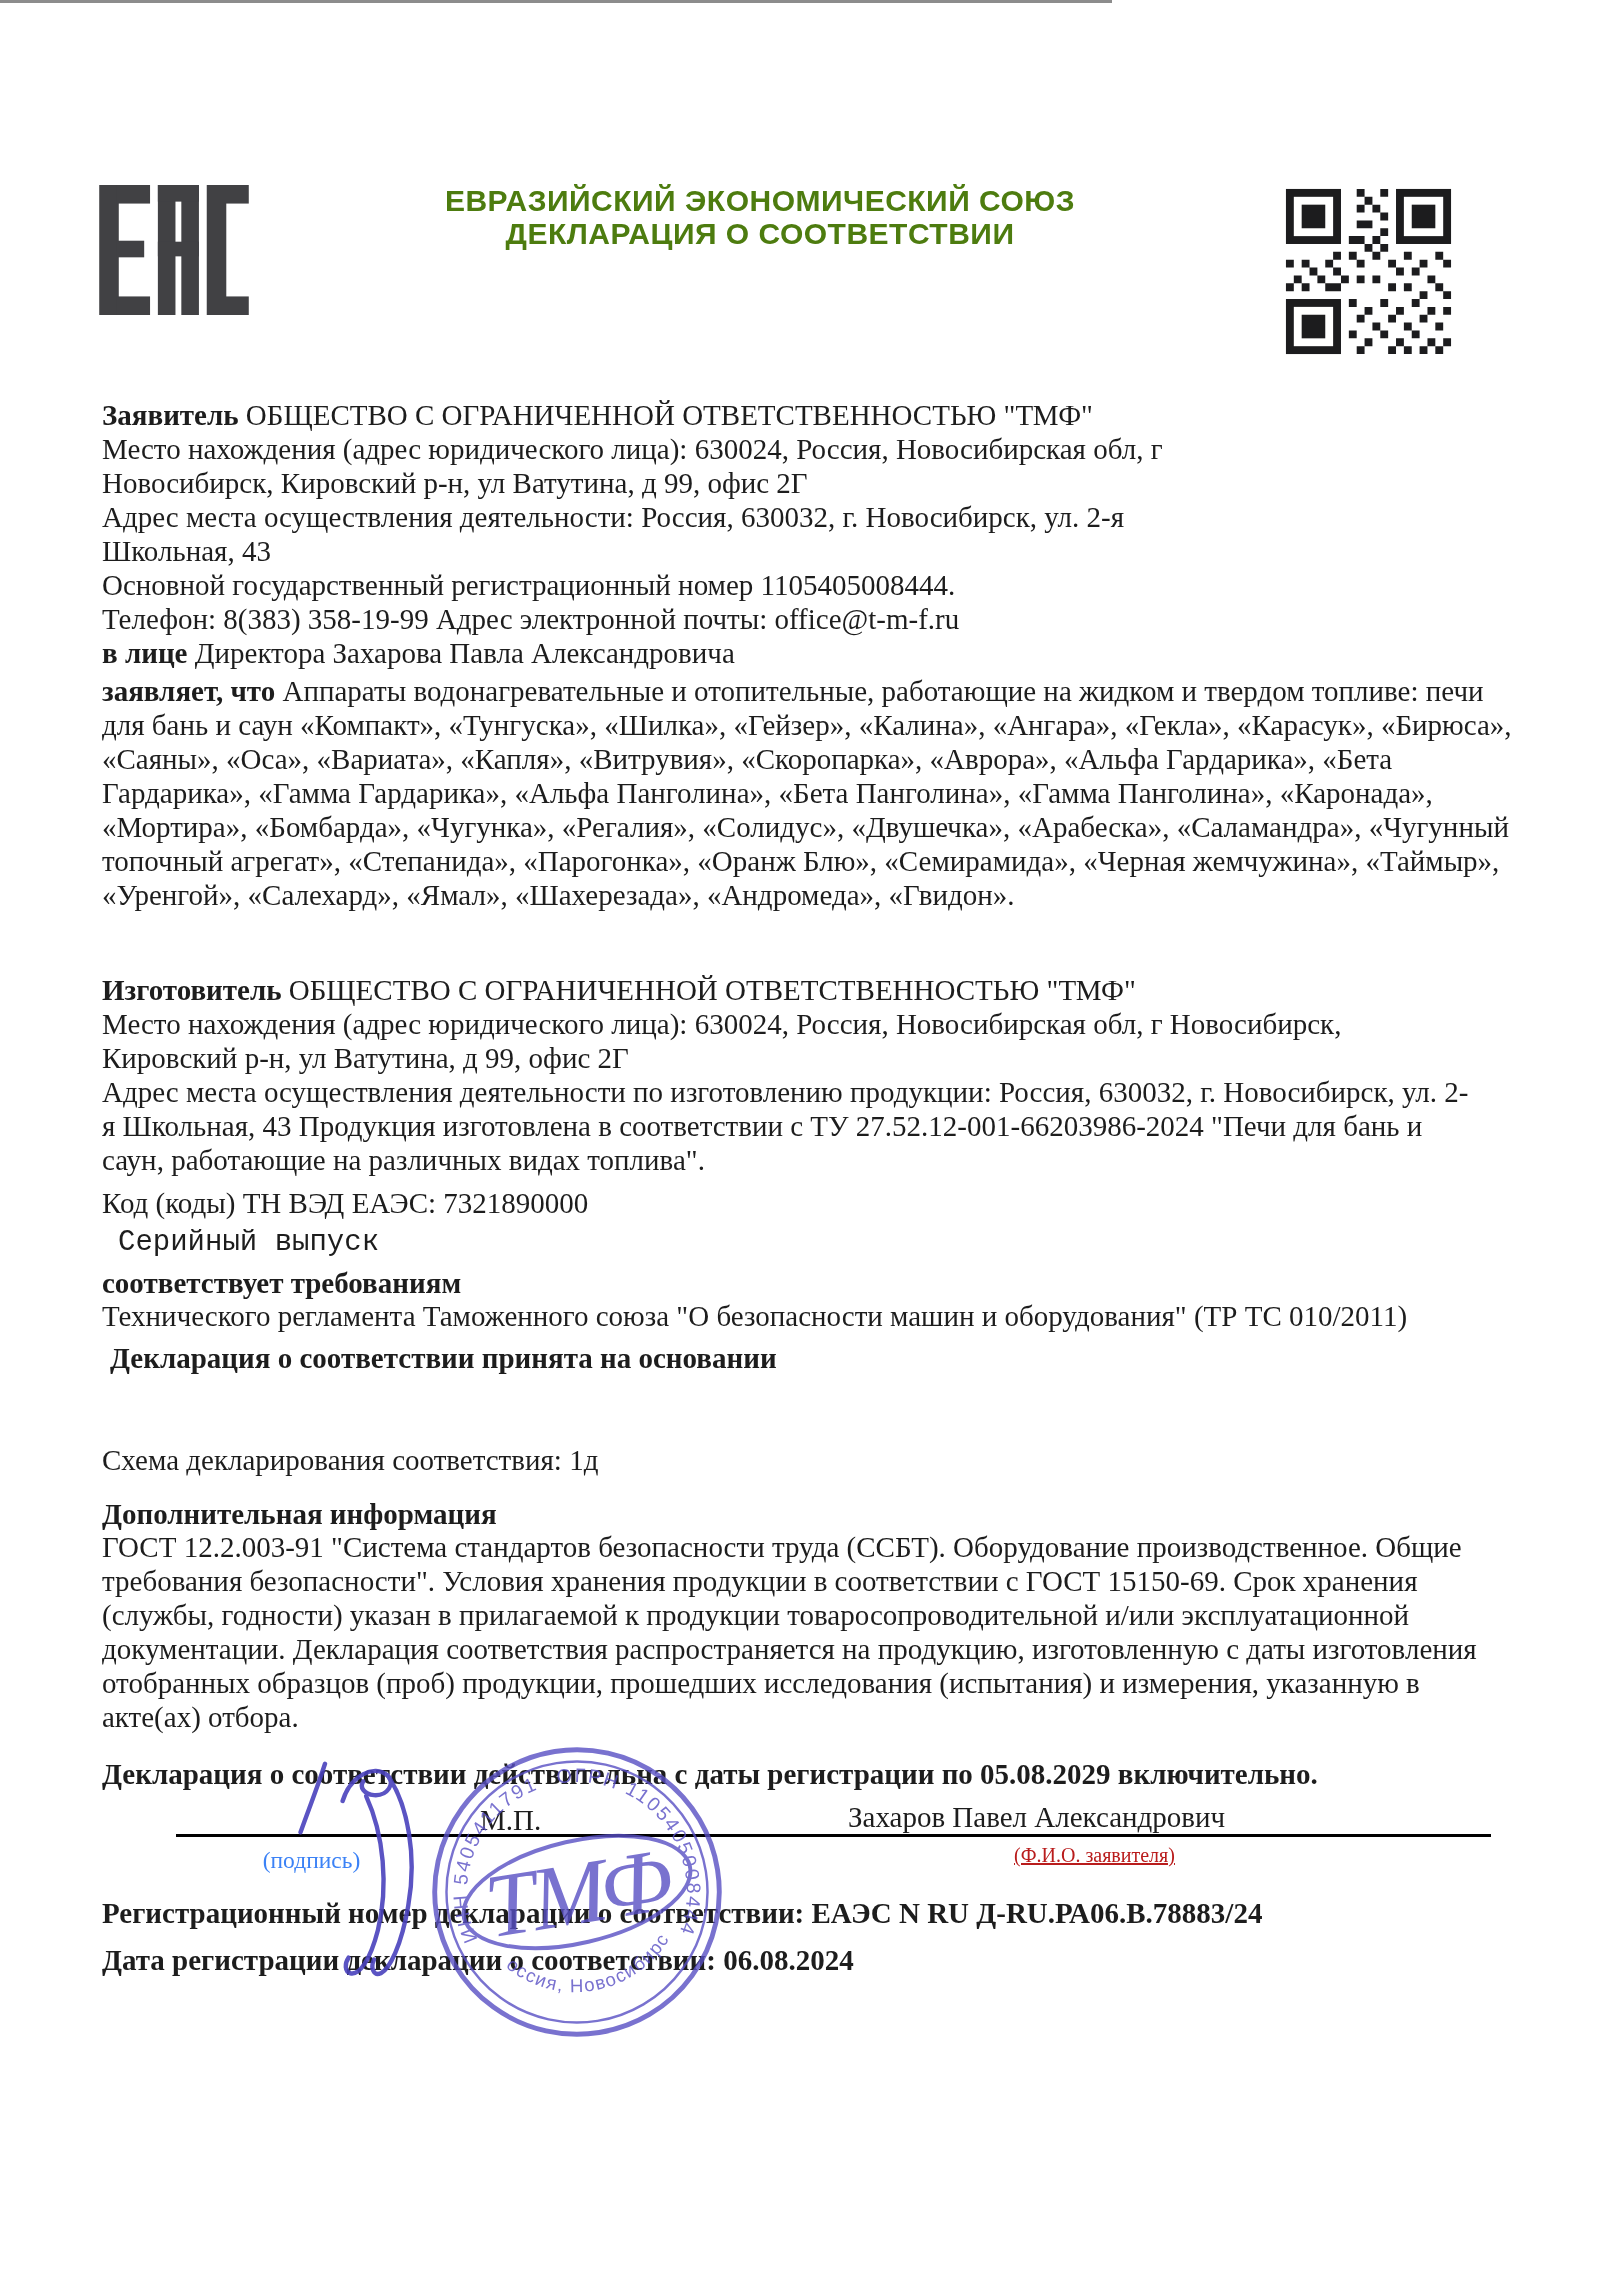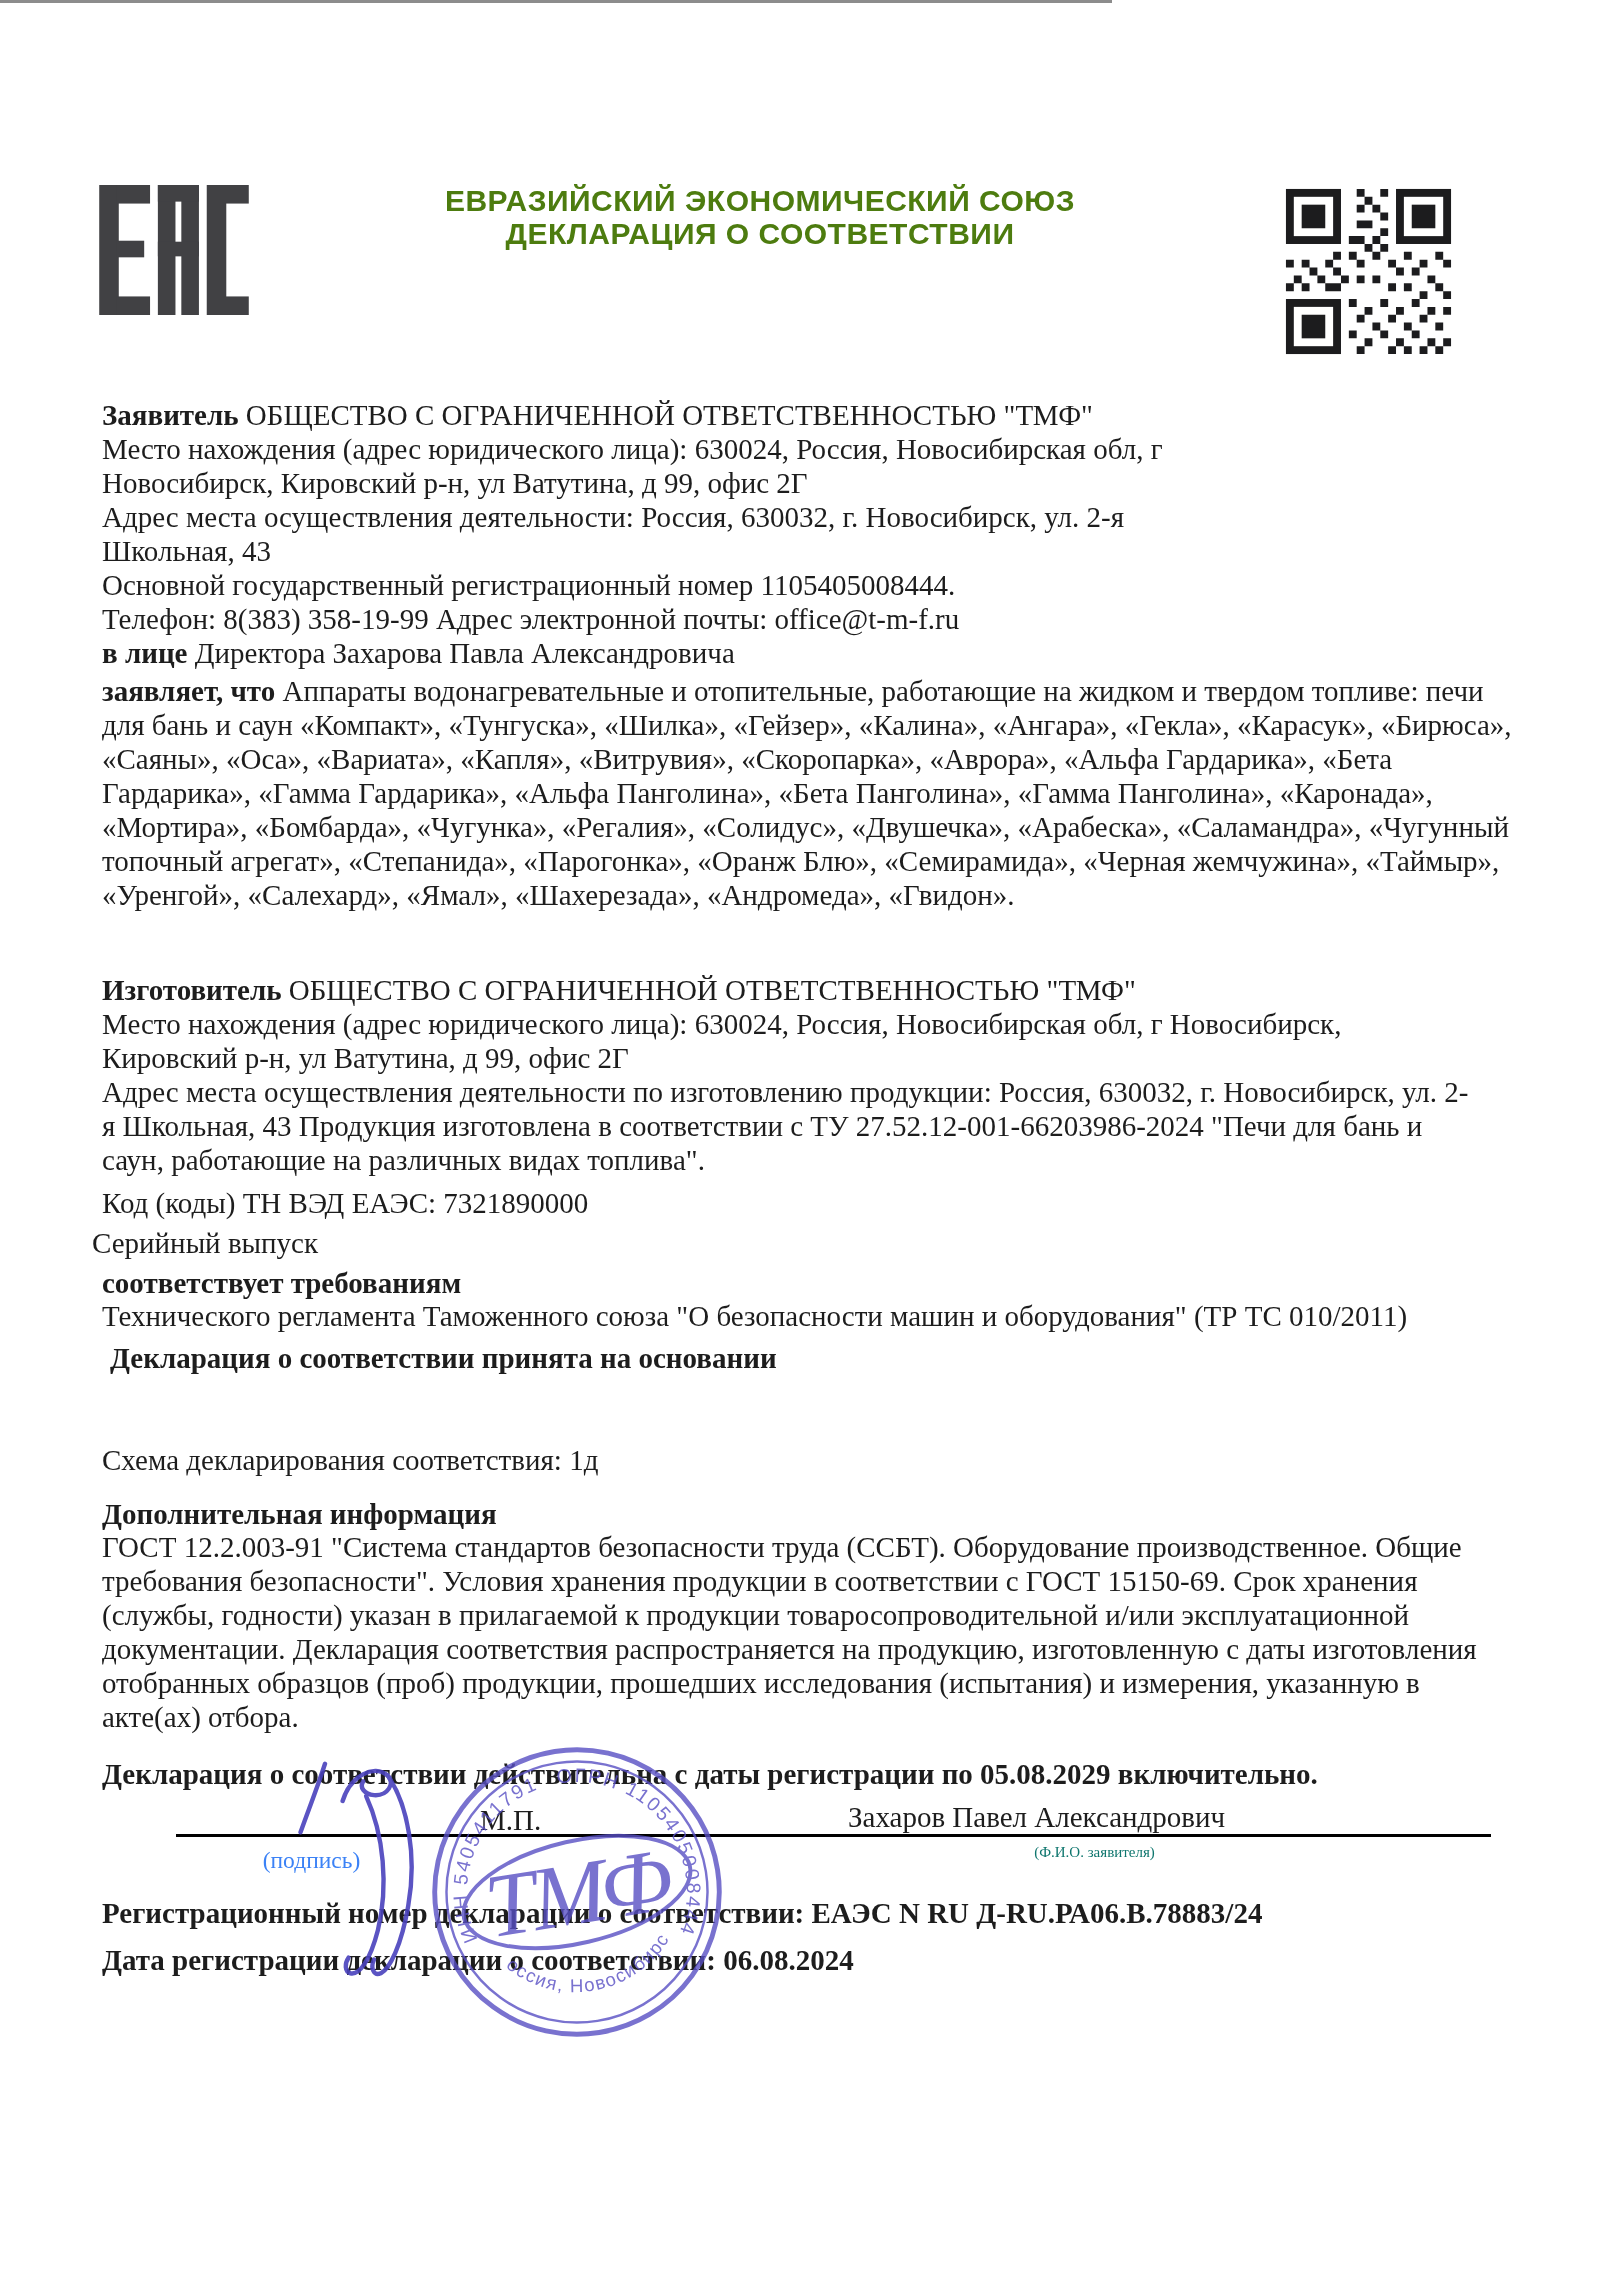--- a/index.html
+++ b/index.html
@@ -16,21 +16,21 @@
   .body-text{font-size:29px;line-height:34px;}
   .b{font-weight:bold;}
   .title-block{
     font-family:"Liberation Sans","DejaVu Sans",sans-serif;
     font-weight:bold;font-size:30px;line-height:33px;
     text-align:center;color:#4d7c0f;letter-spacing:0.5px;
   }
   .scan-edge{background:#2e2e2e;opacity:.55;}
   .rule{background:#000;}
   .caption{font-size:23.5px;color:#3b82f6;text-align:center;}
-  .caption-sm{font-size:15px;color:#0f766e;text-align:center;}
+  .caption-sm{font-size:20px;color:#b91c1c;text-align:center;text-decoration:underline;}
   .center{text-align:left;}
   .ink{opacity:0.8;}
   svg{display:block;}
 </style>
 </head>
 <body>
 
 <div class="page">
 
   <div class="abs scan-edge" style="left:0;top:0;width:1112px;height:2.9px;"></div>
@@ -95,21 +95,21 @@
     <span class="b">заявляет, что </span><span>Аппараты водонагревательные и отопительные, работающие на жидком и твердом топливе: печи для бань и саун «Компакт», «Тунгуска», «Шилка», «Гейзер», «Калина», «Ангара», «Гекла», «Карасук», «Бирюса», «Саяны», «Оса», «Вариата», «Капля», «Витрувия», «Скоропарка», «Аврора», «Альфа Гардарика», «Бета Гардарика», «Гамма Гардарика», «Альфа Панголина», «Бета Панголина», «Гамма Панголина», «Каронада», «Мортира», «Бомбарда», «Чугунка», «Регалия», «Солидус», «Двушечка», «Арабеска», «Саламандра», «Чугунный топочный агрегат», «Степанида», «Парогонка», «Оранж Блю», «Семирамида», «Черная жемчужина», «Таймыр», «Уренгой», «Салехард», «Ямал», «Шахерезада», «Андромеда», «Гвидон».</span>
   </div>
 
   <div class="abs body-text" style="left:102px;top:973px;width:1372px;">
     <div><span class="b">Изготовитель </span><span>ОБЩЕСТВО С ОГРАНИЧЕННОЙ ОТВЕТСТВЕННОСТЬЮ "ТМФ"</span></div>
     <div>Место нахождения (адрес юридического лица): 630024, Россия, Новосибирская обл, г Новосибирск, Кировский р-н, ул Ватутина, д 99, офис 2Г</div>
     <div>Адрес места осуществления деятельности по изготовлению продукции: Россия, 630032, г. Новосибирск, ул. 2-я Школьная, 43 Продукция изготовлена в соответствии с ТУ 27.52.12-001-66203986-2024 "Печи для бань и саун, работающие на различных видах топлива".</div>
   </div>
 
   <div class="abs body-text" style="left:102px;top:1186px;width:1419px;">Код (коды) ТН ВЭД ЕАЭС: 7321890000</div>
-  <div class="abs body-text" style="left:92px;top:1226px;width:1419px;">Серийный выпуск</div>
+  <div class="abs body-text" style="left:118px;top:1226px;width:1419px;font-family:Liberation Mono, monospace;">Серийный выпуск</div>
 
   <div class="abs body-text b" style="left:102px;top:1266px;width:1419px;">соответствует требованиям</div>
   <div class="abs body-text" style="left:102px;top:1299px;width:1431px;">Технического регламента Таможенного союза "О безопасности машин и оборудования" (ТР ТС 010/2011)</div>
 
   <div class="abs body-text b" style="left:102px;top:1341px;width:1419px;margin-left:8px;">Декларация о соответствии принята на основании</div>
   <div class="abs body-text" style="left:102px;top:1443px;width:1419px;">Схема декларирования соответствия: 1д</div>
 
   <div class="abs body-text b" style="left:102px;top:1497px;width:1419px;">Дополнительная информация</div>
   <div class="abs body-text" style="left:102px;top:1530px;width:1419px;">ГОСТ 12.2.003-91 "Система стандартов безопасности труда (ССБТ). Оборудование производственное. Общие требования безопасности". Условия хранения продукции в соответствии с ГОСТ 15150-69. Срок хранения (службы, годности) указан в прилагаемой к продукции товаросопроводительной и/или эксплуатационной документации. Декларация соответствия распространяется на продукцию, изготовленную с даты изготовления отобранных образцов (проб) продукции, прошедших исследования (испытания) и измерения, указанную в акте(ах) отбора.</div>
 

